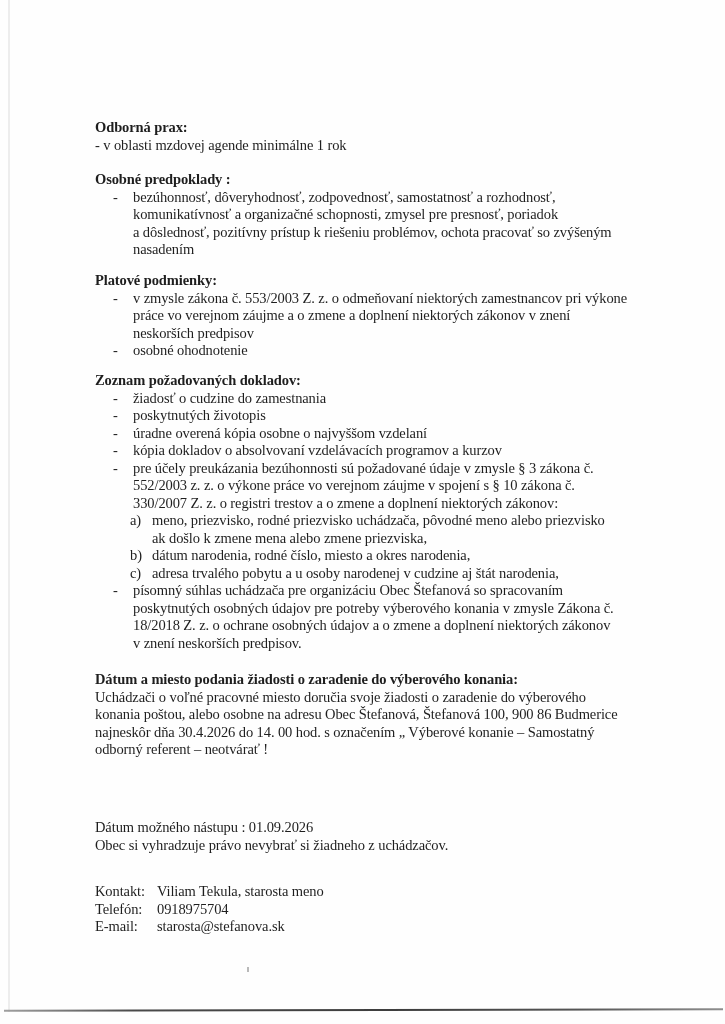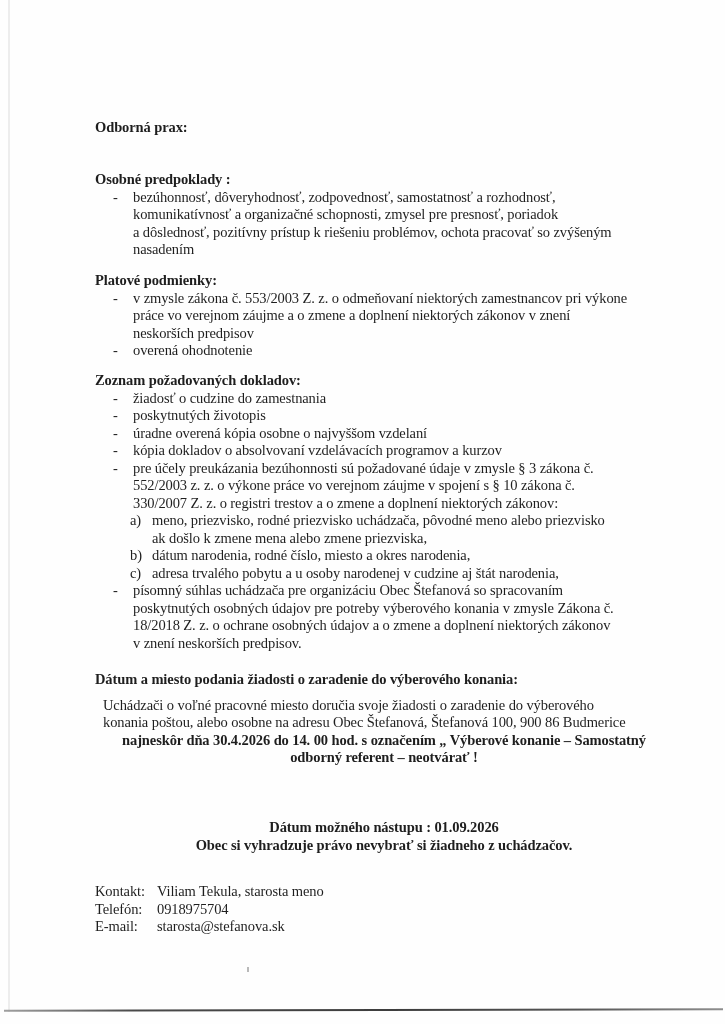--- a/index.html
+++ b/index.html
@@ -16,21 +16,21 @@
     letter-spacing: -0.1px;
     color: #1e1e1e;
   }
   .sec { position: absolute; left: 95px; width: 578px; }
   .hd { margin: 0; font-size: 14.5px; line-height: 17.5px; font-weight: bold; }
   .pre { white-space: pre-line; }
   .bullet { position: relative; padding-left: 38px; }
   .bullet > .marker { position: absolute; left: 18px; top: 0; }
   .sub { position: relative; padding-left: 57px; }
   .sub > .marker { position: absolute; left: 35px; top: 0; }
-  .bold { font-weight: bold; text-align: center; }
+  .bold { font-weight: normal; }
   .block { display: block; }
   .crow { display: flex; }
   .clabel { width: 62px; flex: 0 0 auto; }
   .edge-shadow {
     position: absolute; left: 8px; top: 0; width: 2px; height: 1012px;
     background: #ededed;
   }
   .artifact-line {
     position: absolute; left: 4px; top: 1009px; width: 719px; height: 2px;
     background: linear-gradient(90deg, #a0a0a0, #4a4a4a 18%, #3d3d3d 55%, #555 80%, #8e8e8e);
@@ -43,20 +43,21 @@
 </style>
 </head>
 <body>
 
 <div class="page">
 
   <div class="edge-shadow"></div>
 
   <section class="sec" style="top:119px">
     <h3 class="hd">Odborná prax:</h3>
+    <div class="pre">- v oblasti mzdovej agende minimálne 1 rok</div>
   </section>
 
   <section class="sec" style="top:171px">
     <h3 class="hd">Osobné predpoklady :</h3>
     <div class="bullet">
       <span class="marker">-</span>
       <span class="pre block">bezúhonnosť, dôveryhodnosť, zodpovednosť, samostatnosť a rozhodnosť,
 komunikatívnosť a organizačné schopnosti, zmysel pre presnosť, poriadok
 a dôslednosť, pozitívny prístup k riešeniu problémov, ochota pracovať so zvýšeným
 nasadením</span>
@@ -66,21 +67,21 @@
   <section class="sec" style="top:272px">
     <h3 class="hd">Platové podmienky:</h3>
     <div class="bullet">
       <span class="marker">-</span>
       <span class="pre block">v zmysle zákona č. 553/2003 Z. z. o odmeňovaní niektorých zamestnancov pri výkone
 práce vo verejnom záujme a o zmene a doplnení niektorých zákonov v znení
 neskorších predpisov</span>
     </div>
     <div class="bullet">
       <span class="marker">-</span>
-      <span class="pre block">overená ohodnotenie</span>
+      <span class="pre block">osobné ohodnotenie</span>
     </div>
   </section>
 
   <section class="sec" style="top:372px">
     <h3 class="hd">Zoznam požadovaných dokladov:</h3>
     <div class="bullet">
       <span class="marker">-</span>
       <span class="pre block">žiadosť o cudzine do zamestnania</span>
     </div>
     <div class="bullet">
@@ -118,21 +119,21 @@
       <span class="marker">-</span>
       <span class="pre block">písomný súhlas uchádzača pre organizáciu Obec Štefanová so spracovaním
 poskytnutých osobných údajov pre potreby výberového konania v zmysle Zákona č.
 18/2018 Z. z. o ochrane osobných údajov a o zmene a doplnení niektorých zákonov
 v znení neskorších predpisov.</span>
     </div>
   </section>
 
   <section class="sec" style="top:671px">
     <h3 class="hd">Dátum a miesto podania žiadosti o zaradenie do výberového konania:</h3>
-    <p style="margin:8px">
+    <p style="margin:0">
       <span class="pre block">Uchádzači o voľné pracovné miesto doručia svoje žiadosti o zaradenie do výberového
 konania poštou, alebo osobne na adresu Obec Štefanová, Štefanová 100, 900 86 Budmerice</span>
       <span class="pre block bold">najneskôr dňa 30.4.2026  do 14. 00 hod. s označením „ Výberové konanie – Samostatný
 odborný referent – neotvárať !</span>
     </p>
   </section>
 
   <section class="sec" style="top:819px">
     <div class="bold">Dátum možného nástupu : 01.09.2026</div>
     <div class="bold">Obec si vyhradzuje právo nevybrať si žiadneho z uchádzačov.</div>

